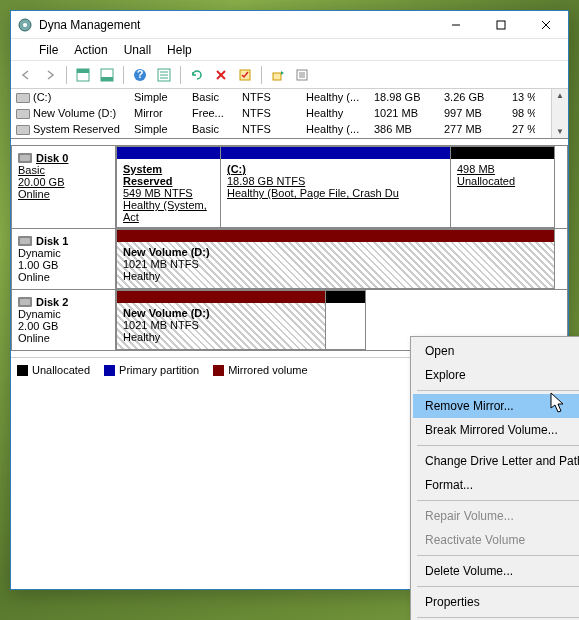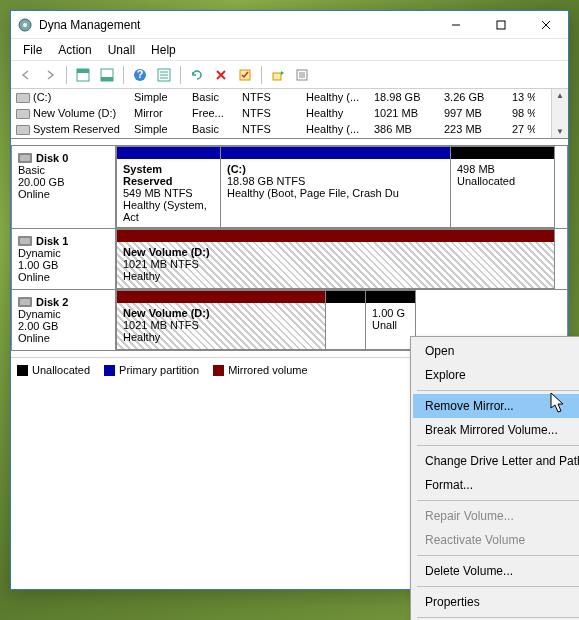--- a/index.html
+++ b/index.html
@@ -8,21 +8,21 @@
   
   .window { position: absolute; top: 10px; left: 10px; width: 559px; height: 580px; background: #fff; border: 1px solid #2e7cb8; box-shadow: 0 4px 20px rgba(0,0,0,0.25); }
   
   .titlebar { height: 28px; background: #fff; border-bottom: 1px solid #e5e5e5; display: flex; align-items: center; padding-left: 6px; }
   .titlebar .appicon { width: 16px; height: 16px; margin-right: 6px; }
   .titlebar .title { flex: 1; font-size: 12px; }
   .winbtns { display: flex; height: 100%; }
   .winbtn { width: 45px; height: 28px; display:flex; align-items:center; justify-content:center; }
   .winbtn svg { width:10px; height:10px; }
   
-  .menubar { height: 22px; display:flex; align-items:center; padding: 0 4px; border-bottom:1px solid #e5e5e5;}
+  .menubar { height: 22px; display:flex; align-items:center; padding: 0 20px; border-bottom:1px solid #e5e5e5;}
   .menubar span { padding: 3px 8px; font-size:12px; }
   
   .toolbar { height: 28px; display:flex; align-items:center; padding:0 4px; border-bottom:1px solid #d0d0d0; gap:2px; }
   .tbtn { width:22px; height:22px; display:flex; align-items:center; justify-content:center; border:1px solid transparent;}
   .tbtn.disabled { opacity:0.4; }
   .tsep { width:1px; height:18px; background:#c0c0c0; margin:0 3px; }
   
   .volume-header { display:flex; background:#fff; border-bottom:1px solid #d0d0d0; }
   .volume-header .col { border-right:1px solid #d0d0d0; padding:3px 5px; font-size:11px; overflow:hidden; white-space:nowrap; }
   .volume-list { height:50px; overflow:hidden; border-bottom:1px solid #888; position:relative; }
@@ -205,31 +205,31 @@
         <div class="cell col-free">997 MB</div>
     <div class="cell col-pct">98 %</div>
       </div>
       <div class="volume-row">
         <div class="cell col-volume"><span class="volicon"></span>System Reserved</div>
     <div class="cell col-layout">Simple</div>
         <div class="cell col-type">Basic</div>
     <div class="cell col-fs">NTFS</div>
         <div class="cell col-status">Healthy (...</div>
     <div class="cell col-cap">386 MB</div>
-        <div class="cell col-free">223 MB</div>
+        <div class="cell col-free">277 MB</div>
     <div class="cell col-pct">27 %</div>
       </div>
       <div class="scroll-tick">
         <span class="arr">▲</span>
         <span class="arr">▼</span>
       </div>
     </div>
 
   <div class="graphical" id="disk-view">
-      <div class="disk-row" style="border-top: 1px solid rgb(136, 136, 136); ">
+      <div class="disk-row" style="border-top: 1px solid rgb(136, 136, 136);  text-decoration: underline;">
         <div class="disk-label">
           <div class="diskname"><span class="diskicon"></span>Disk 0</div>
     <div class="disktype">Basic</div>
           <div class="disktype">20.00 GB</div>
           <div class="disktype">Online</div>
         </div>
         <div class="disk-parts">
           <div class="part" style="width: 105px;">
             <div class="part-bar primary"></div>
             <div class="part-body "><b>System Reserved</b><br>549 MB NTFS<br>Healthy (System, Act</div>
@@ -266,24 +266,20 @@
           <div class="disktype">Online</div>
         </div>
         <div class="disk-parts">
           <div class="part" style="width: 210px;">
             <div class="part-bar mirror"></div>
             <div class="part-body hatched"><b>New Volume  (D:)</b><br>1021 MB NTFS<br>Healthy</div>
           </div>
           <div class="part" style="width: 40px;">
             <div class="part-bar unalloc"></div>
             <div class="part-body "></div>
-          </div>
-          <div class="part" style="width: 50px;">
-            <div class="part-bar unalloc"></div>
-            <div class="part-body ">1.00 G<br>Unall</div>
           </div>
         </div>
       </div>
     </div>
 
   <div class="legend">
     <div class="legend-item">
         <span class="swatch" style="background:#000"></span>
         <span>Unallocated</span>
       </div>

